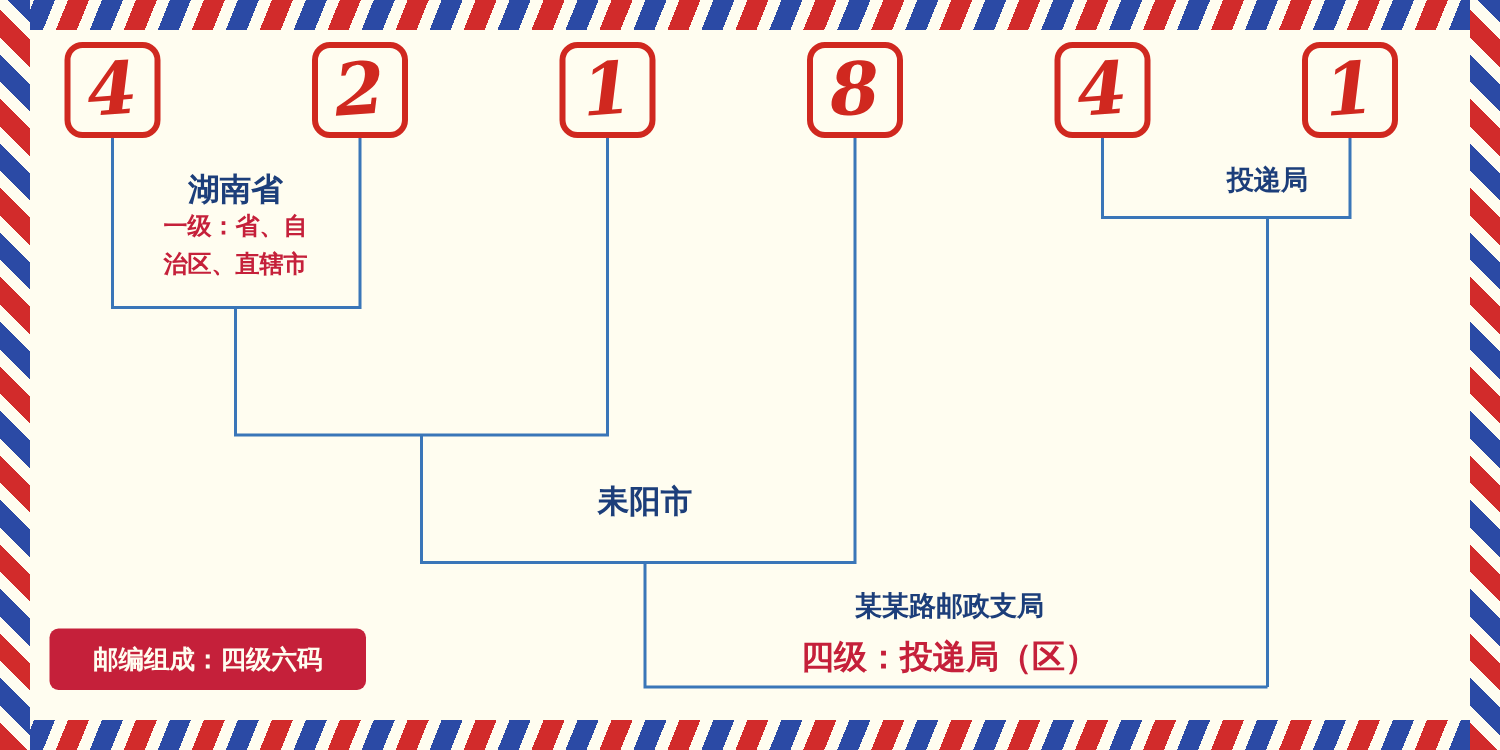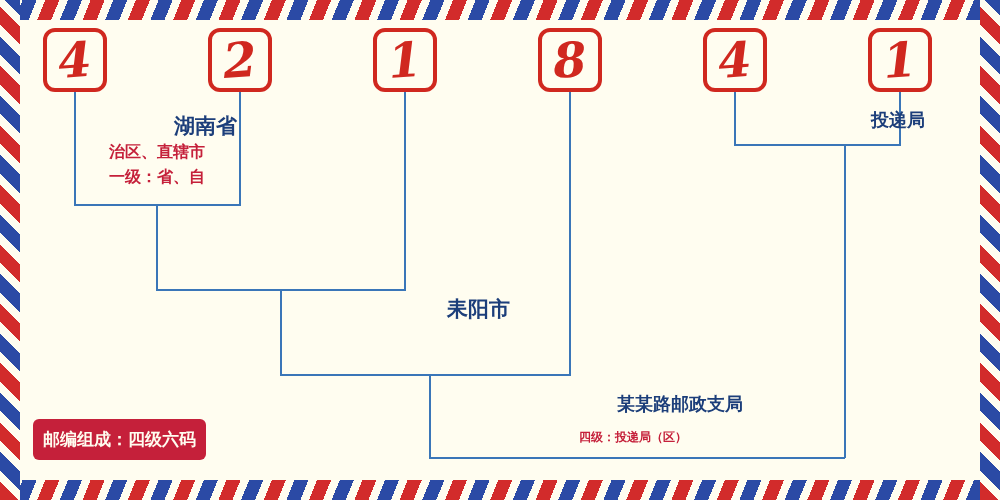--- a/index.html
+++ b/index.html
@@ -76,41 +76,41 @@
     color: var(--box_red);
     transform: rotate(-4deg);
   }
 
   
   .place {
     position: absolute;
     color: var(--label_navy);
     font-weight: bold;
     font-size: 21px;
-    text-align: right;
+    text-align: center;
   }
   .place.small { font-size: 18px; }
   .desc {
     position: absolute;
     color: var(--desc_red);
     font-weight: bold;
     font-size: 16px;
     line-height: 25px;
     text-align: center;
   }
-  .desc.larger { font-size: 12px; }
+  .desc.larger { font-size: 22px; }
 
   .badge {
     position: absolute;
     left: 33px; top: 419px;
     background: var(--badge_red);
     color: var(--badge_text);
     font-weight: bold;
     font-size: 17px;
-    padding: 9px 10px;
+    padding: 9px 29px;
     border-radius: 6px;
   }
 </style>
 </head>
 <body>
 
 <div class="canvas">
 
   <div class="stripe h top"></div>
   <div class="stripe h bottom"></div>
@@ -140,26 +140,26 @@
   </div>
   <div class="digit-box" style="left:703px">
     <span class="digit">4</span>
   </div>
   <div class="digit-box" style="left:868px">
     <span class="digit">1</span>
   </div>
 
   <div class="place" style="left:77px; top:112px; width:160px">湖南省</div>
   <div class="desc" style="left:47px; top:139px; width:220px">
+    <div>一级：省、自</div>
     <div>治区、直辖市</div>
-    <div>一级：省、自</div>
   </div>
 
 
-  <div class="place" style="left:350px; top:295px; width:160px">耒阳市</div>
+  <div class="place" style="left:350px; top:320px; width:160px">耒阳市</div>
 
   <div class="place small" style="left:523px; top:392px; width:220px">某某路邮政支局</div>
 
   <div class="place small" style="left:765px; top:108px; width:160px">投递局</div>
   <div class="desc larger" style="left:523px; top:425px; width:220px">四级：投递局（区）</div>
 
   <div class="badge">邮编组成：四级六码</div>
 
 </div>
 

